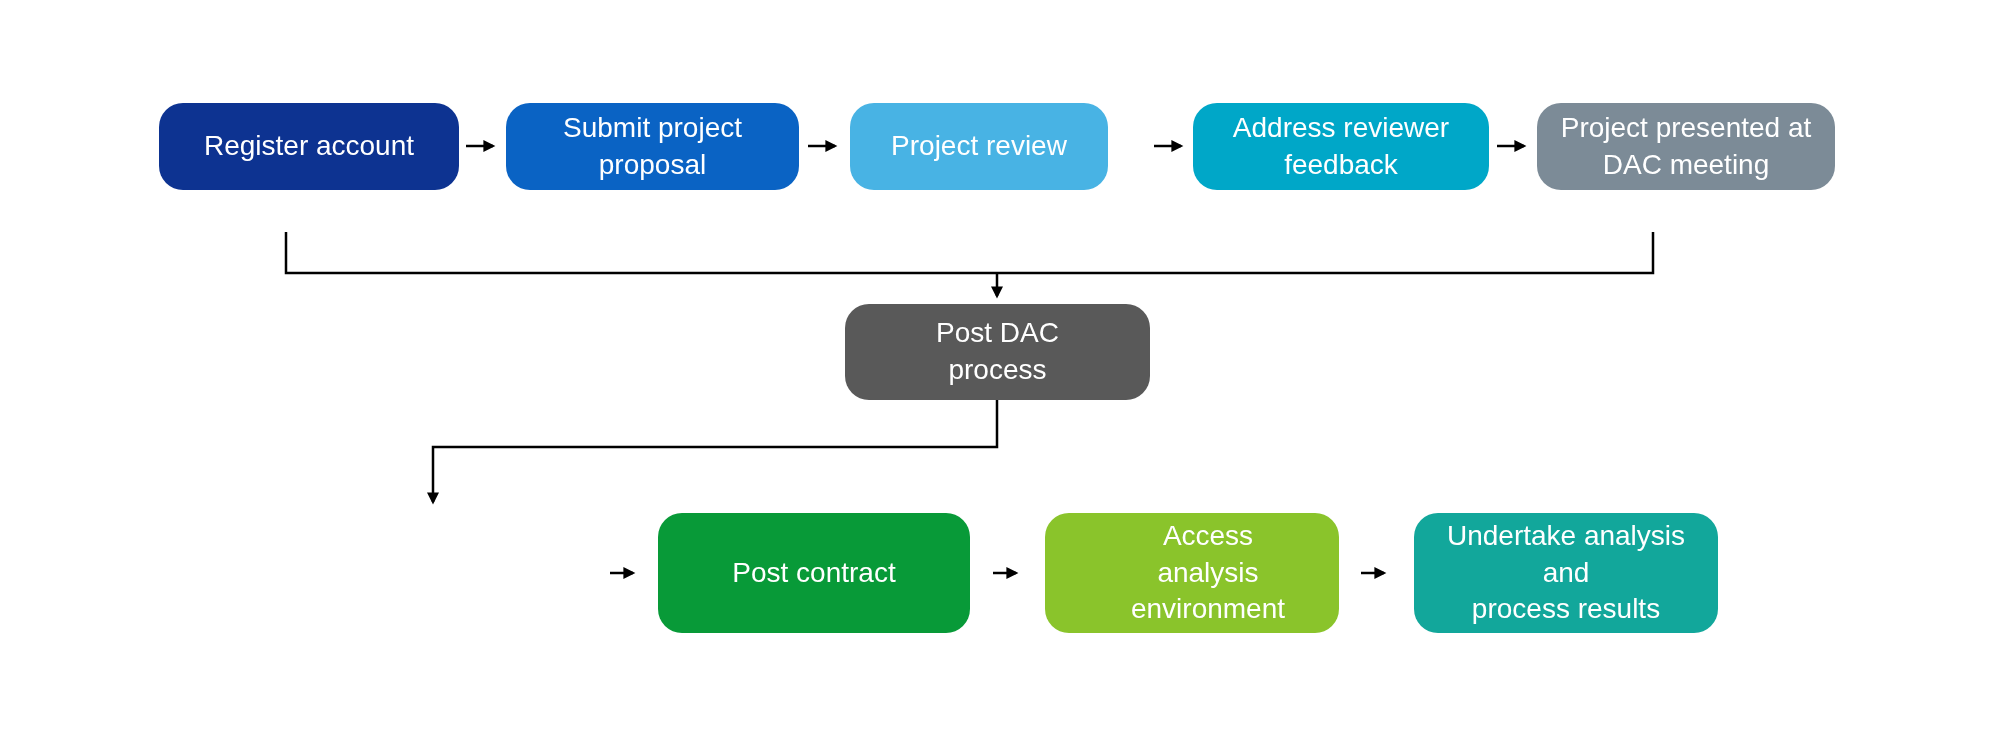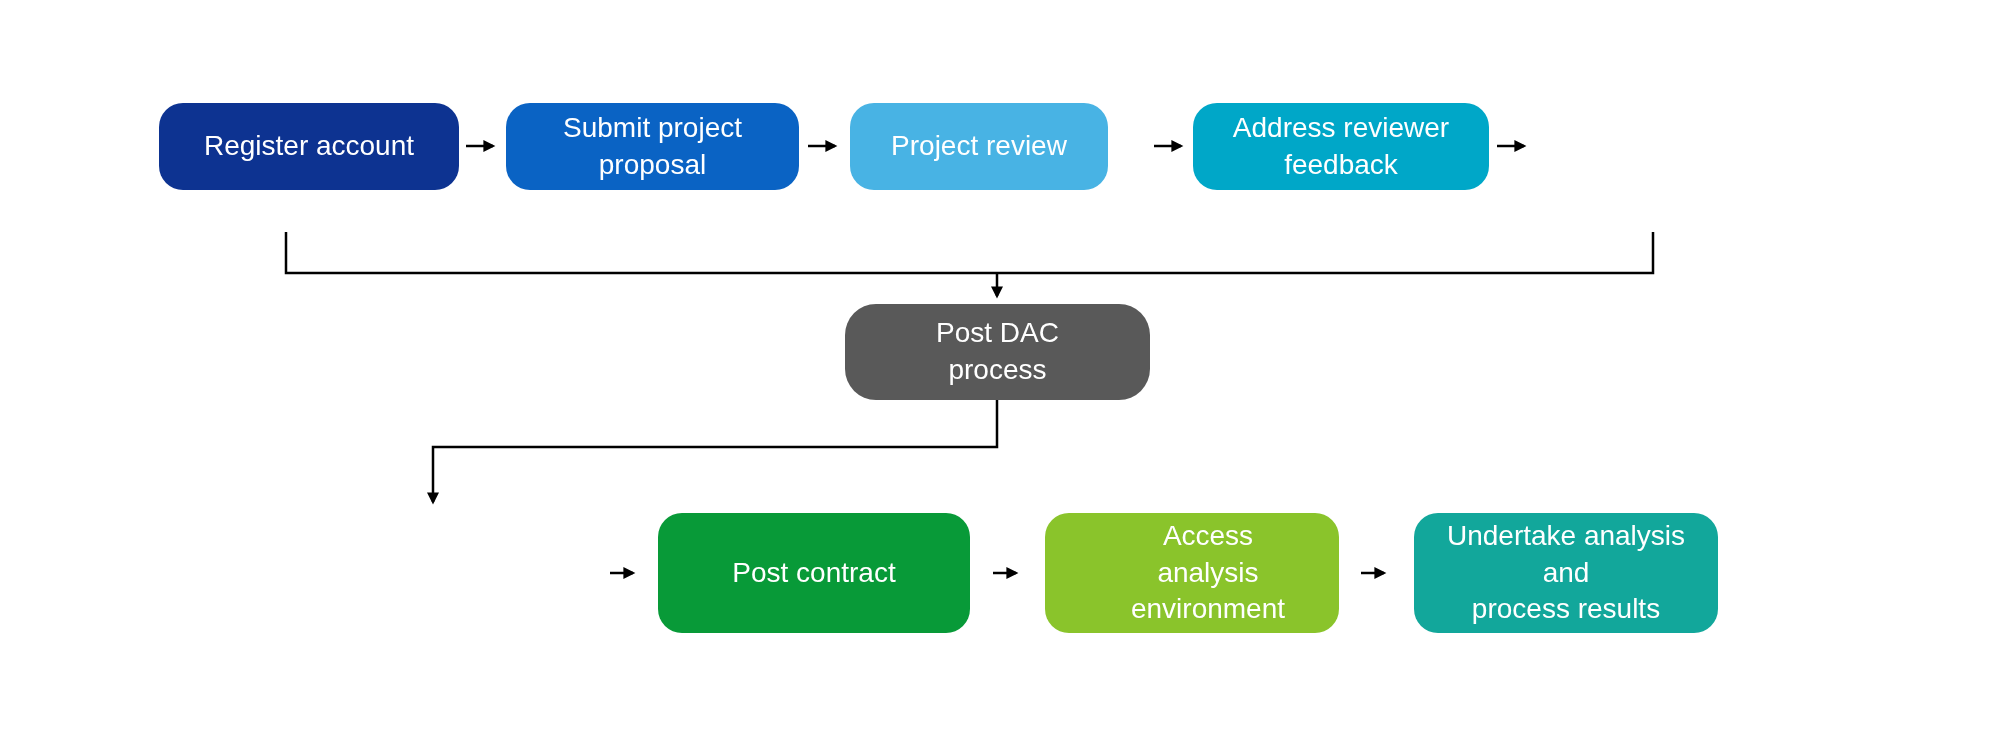--- a/index.html
+++ b/index.html
@@ -32,21 +32,21 @@
     padding: 0 10px;
   }
   
   .row-top    { top: 103px; height: 87px; }
   .row-bottom { top: 513px; height: 120px; }
   #n-register   { left: 159px;  width: 300px; }
   #n-submit     { left: 506px;  width: 293px; }
   #n-review     { left: 850px;  width: 258px; }
   #n-feedback   { left: 1193px; width: 296px; }
   #n-presented  { left: 1537px; width: 298px; }
-  #n-postdac    { left: 845px;  top: 304px; width: 305px; height: 96px; border-radius: 31px; }
+  #n-postdac    { left: 845px;  top: 304px; width: 305px; height: 96px; }
   #n-verify     { left: 276px;  width: 315px; }
   #n-sign       { left: 658px;  width: 312px; }
   #n-access     { left: 1045px; width: 294px; padding-left: 32px; }
   #n-undertake  { left: 1414px; width: 304px; }
   #connector-layer {
     position: absolute;
     left: 0; top: 0;
     width: 1997px; height: 743px;
     pointer-events: none;
   }
@@ -90,20 +90,24 @@
     <span class="label">Submit project
 proposal</span>
   </div>
   <div class="node row-top" id="n-review" style="background: rgb(72, 179, 228);">
     <span class="label">Project review</span>
   </div>
   <div class="node row-top" id="n-feedback" style="background: rgb(0, 167, 200);">
     <span class="label">Address reviewer
 feedback</span>
   </div>
+  <div class="node row-top" id="n-presented" style="background: rgb(124, 139, 151);">
+    <span class="label">Project presented at
+DAC meeting</span>
+  </div>
 
   <div class="node" id="n-postdac" style="background: rgb(89, 89, 89);">
     <span class="label">Post DAC
 process</span>
   </div>
 
   <div class="node row-bottom" id="n-sign" style="background: rgb(8, 154, 56);">
     <span class="label">Post contract</span>
   </div>
   <div class="node row-bottom" id="n-access" style="background: rgb(138, 196, 43);">

